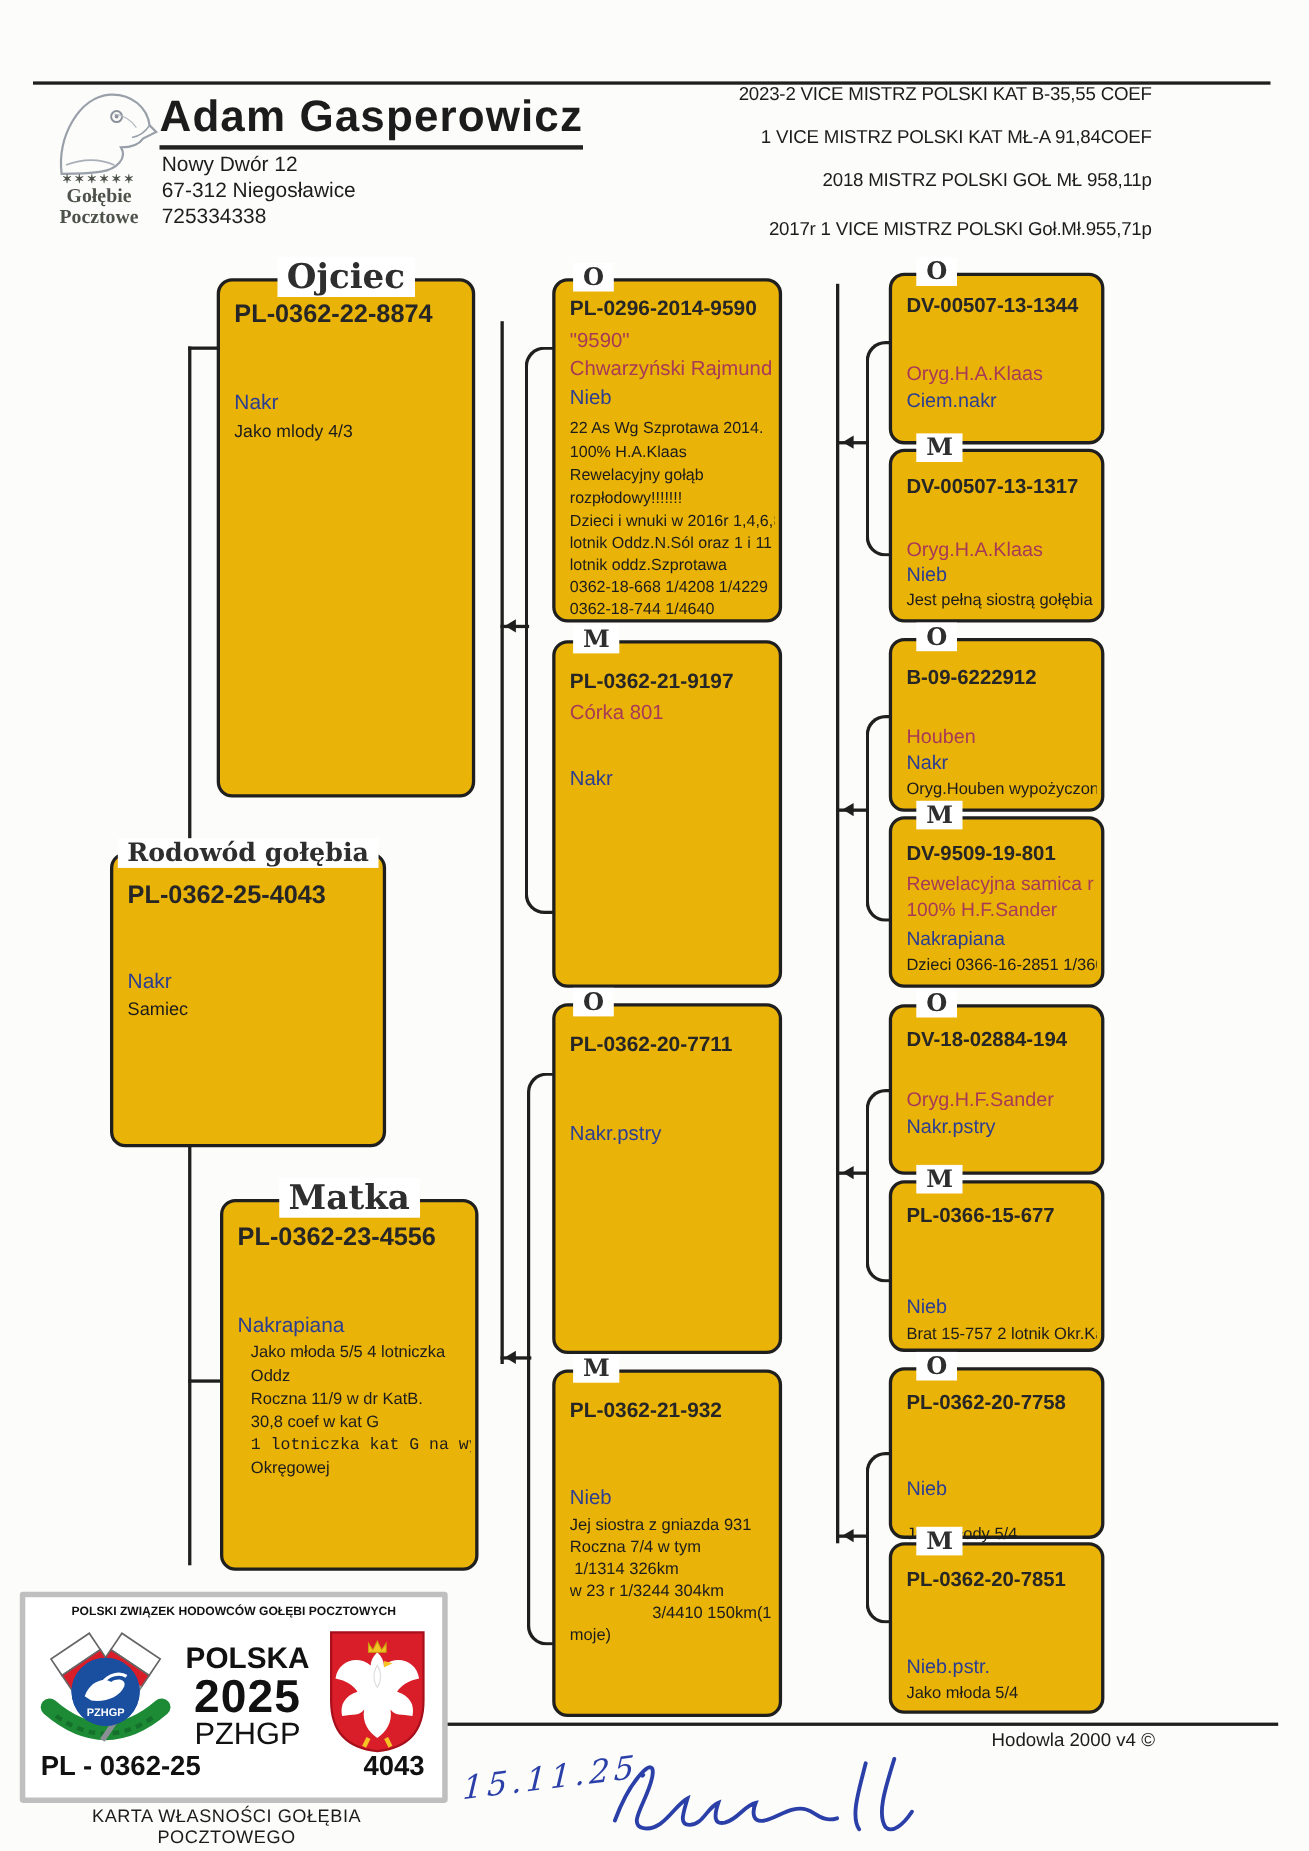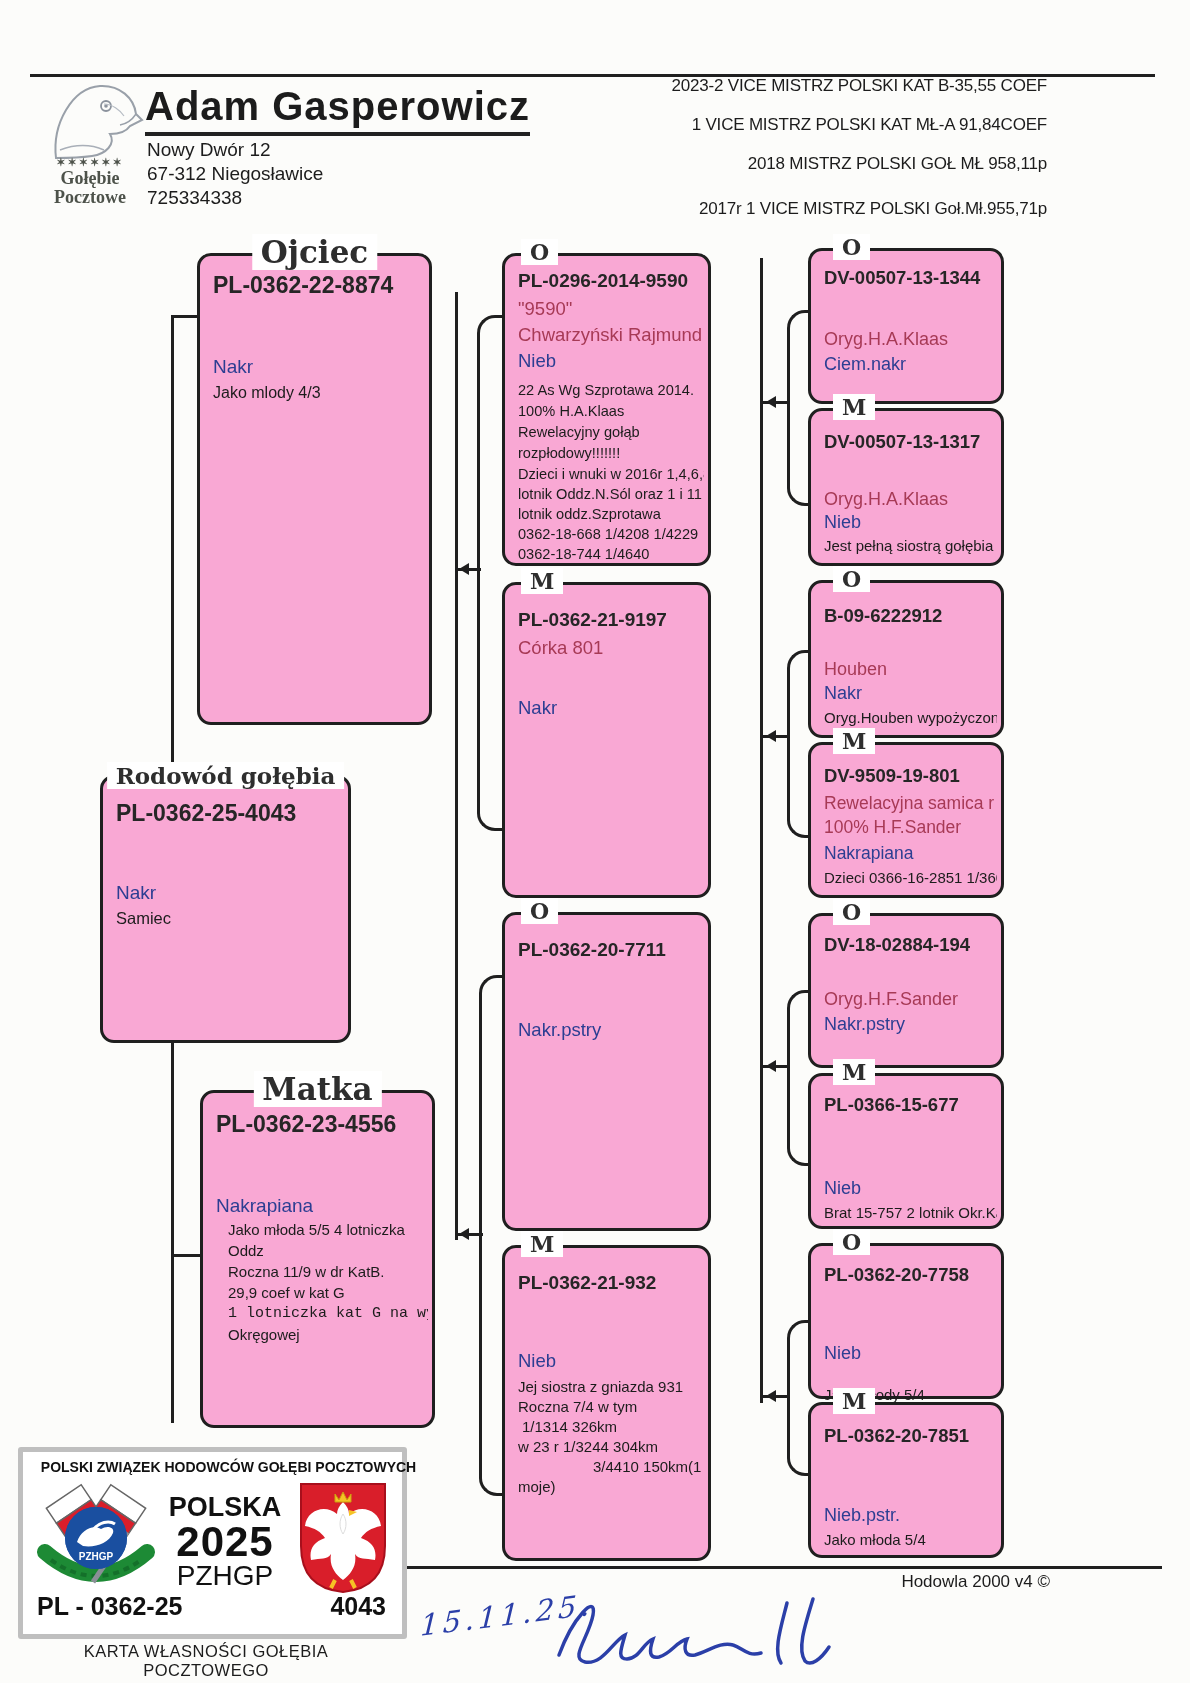--- a/index.html
+++ b/index.html
@@ -6,42 +6,42 @@
   #page{position:relative;width:1190px;height:1683px;background:#fcfcfa;margin:0 auto;
         font-family:"Liberation Sans",sans-serif;color:#1c1c1c;overflow:hidden;}
   .abs{position:absolute;}
   .rule{position:absolute;background:#1f1f1f;height:3px;}
   .vline{position:absolute;background:#1f1f1f;width:3px;}
   .hline{position:absolute;background:#1f1f1f;height:3px;}
   .arrow{position:absolute;width:0;height:0;border-top:6px solid transparent;
          border-bottom:6px solid transparent;border-right:10px solid #1f1f1f;}
   .bracket{position:absolute;border:3px solid #1f1f1f;border-right:none;
            border-radius:18px 0 0 18px;}
-  .box{position:absolute;background:#f9a8d4;border:3px solid #1f1f1f;border-radius:14px;}
+  .box{position:absolute;background:#eab308;border:3px solid #1f1f1f;border-radius:14px;}
   .blabel{position:absolute;background:#fff;padding:0 9px;font-family:"DejaVu Serif",serif;
           font-weight:bold;color:#2e2e2e;white-space:nowrap;}
   .center-label{left:50%;transform:translateX(-50%);}
   .om{font-size:22px;top:-17px;left:16px;}
   .ring{position:absolute;left:13px;right:4px;font-weight:bold;color:#262626;
         white-space:nowrap;overflow:hidden;}
   .t{position:absolute;left:13px;right:4px;white-space:nowrap;overflow:hidden;line-height:1.15;}
   .red{color:#a73a56;}
   .blue{color:#2c3e92;}
   .blk{color:#1c1c1c;}
   .small{font-size:15px;margin-left:12px;}
   .name{font-size:40px;font-weight:bold;letter-spacing:1px;border-bottom:4px solid #222;
         padding-bottom:3px;white-space:nowrap;}
   .addr{font-size:19px;line-height:24px;}
   .ach{position:absolute;right:143px;font-size:17px;letter-spacing:-0.2px;white-space:nowrap;}
   .logo-cap{position:absolute;left:30px;width:120px;text-align:center;
             font-family:"Liberation Serif",serif;font-weight:bold;color:#4d524a;}
   .card{position:absolute;left:18px;top:1447px;width:379px;height:182px;background:#fff;
         border:5px solid #bfbfbf;border-radius:3px;}
-  .card-title{position:absolute;top:7px;left:16px;width:100%;text-align:center;
-              font-size:14px;font-weight:bold;color:#111;white-space:nowrap;}
+  .card-title{position:absolute;top:7px;left:0;width:100%;text-align:center;
+              font-size:11px;font-weight:bold;color:#111;white-space:nowrap;}
   .card-big{position:absolute;left:138px;width:128px;text-align:center;font-weight:bold;color:#111;}
   .hand{position:absolute;color:#2b3fa8;font-family:"DejaVu Serif",serif;font-style:italic;}
 </style>
 </head>
 <body>
 
 <div id="page">
 
   <div class="rule" style="left:30px;top:74px;width:1125px;"></div>
   <div class="rule" style="left:55px;top:1566px;width:1107px;"></div>
@@ -110,21 +110,21 @@
     <div class="t blk" style="top:131px;font-size:16.5px;">Samiec</div>
   </div>
 
   <div class="box" style="left:200px;top:1090px;width:229px;height:332px;">
     <div class="blabel center-label" style="top:-22px;font-size:31px;">Matka</div>
     <div class="ring" style="top:18px;font-size:23px;">PL-0362-23-4556</div>
     <div class="t blue" style="top:102px;font-size:19px;">Nakrapiana</div>
     <div class="t blk small" style="top:128px;">Jako młoda 5/5 4 lotniczka</div>
     <div class="t blk small" style="top:149px;">Oddz</div>
     <div class="t blk small" style="top:170px;">Roczna 11/9 w dr KatB.</div>
-    <div class="t blk small" style="top:191px;">29,9 coef w kat G</div>
+    <div class="t blk small" style="top:191px;">30,8 coef w kat G</div>
     <div class="t blk small" style="top:212px;font-family:Liberation Mono, monospace;">1 lotniczka kat G na wystawie</div>
     <div class="t blk small" style="top:233px;">Okręgowej</div>
   </div>
 
   <div class="box" style="left:502px;top:253px;width:203px;height:307px;">
     <div class="blabel om">O</div>
     <div class="ring" style="top:14px;font-size:19px;">PL-0296-2014-9590</div>
     <div class="t red" style="top:42px;font-size:18.5px;">"9590"</div>
     <div class="t red" style="top:68px;font-size:18.5px;">Chwarzyński Rajmund</div>
     <div class="t blue" style="top:94px;font-size:18.5px;">Nieb</div>

